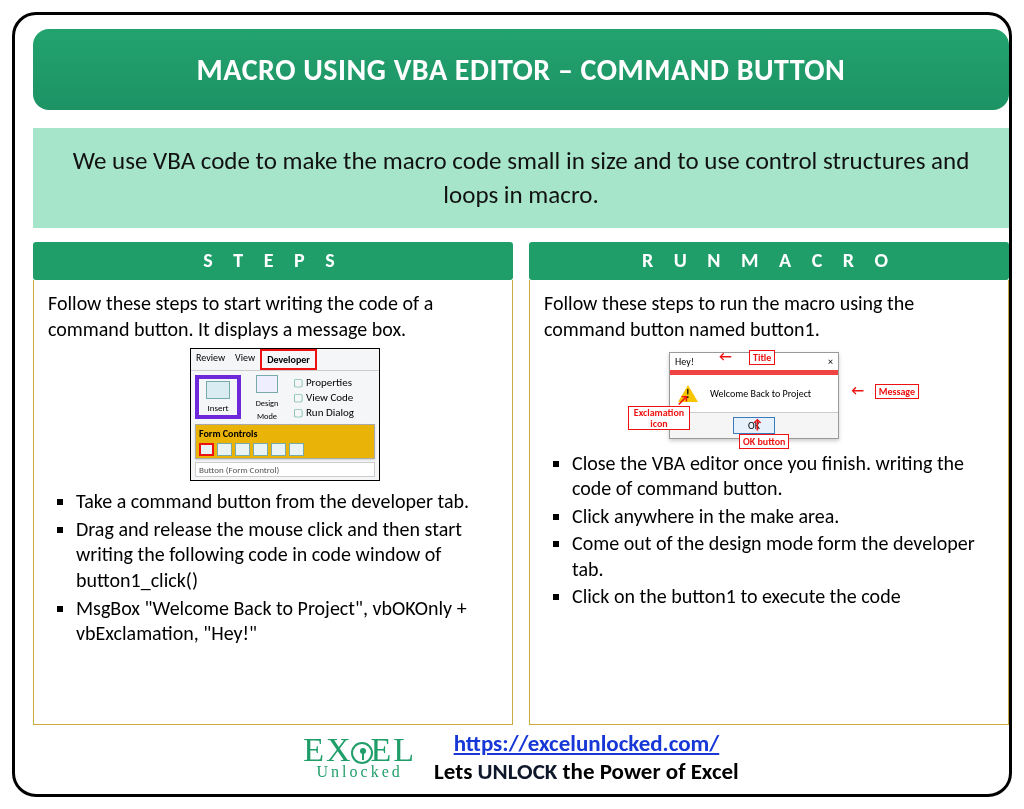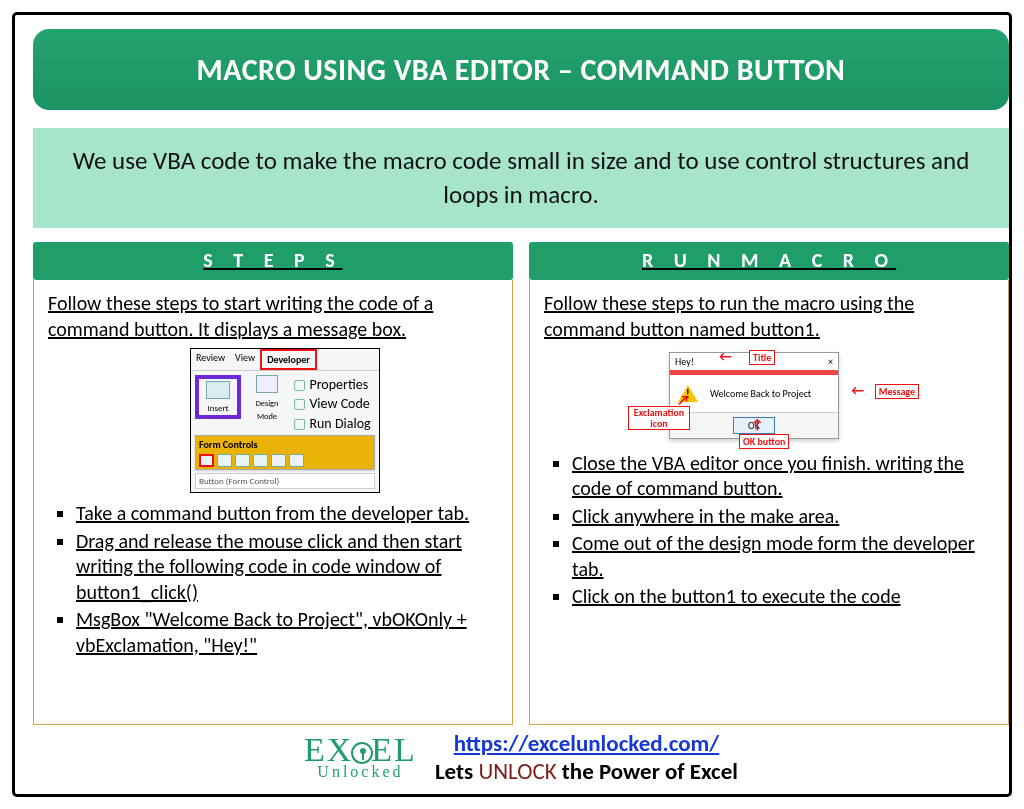--- a/index.html
+++ b/index.html
@@ -7,21 +7,21 @@
     width: 1024px;
     height: 809px;
     background: #fff;
     font-family: "Segoe UI", Calibri, Arial, sans-serif;
     padding: 12px;
   }
   .frame {
     width: 100%;
     height: 100%;
     border: 3px solid #000;
-    border-radius: 5px;
+    border-radius: 24px;
     padding: 14px 0 8px 18px;
     position: relative;
     display: flex;
     flex-direction: column;
   }
   .title-bar {
     background: #1f9e6a;
     background: linear-gradient(#22a36e,#1d9364);
     border-radius: 16px;
     color: #fff;
@@ -39,21 +39,20 @@
     text-align: center;
     padding: 16px 30px;
     margin-top: 18px;
     line-height: 1.35;
   }
   .columns {
     display: flex;
     gap: 16px;
     margin-top: 14px;
     flex: 1;
-    text-decoration: underline;
   }
   .col {
     flex: 1;
     display: flex;
     flex-direction: column;
   }
   .col-header {
     background: #1f9e6a;
     color: #fff;
     text-align: center;
@@ -113,21 +112,21 @@
     width: 24px; height: 18px;
     border: 1px solid #7aa;
     background: #d9ecf2;
     display: inline-block;
   }
   .ins-group small { display:block; font-size:9px; }
   .design-group { width:40px; text-align:center; }
   .design-ico {
     width:22px;height:18px;border:1px solid #7aa;background:#eef;display:inline-block;
   }
-  .prop-list { font-size:14px; line-height:1.4; }
+  .prop-list { font-size:11px; line-height:1.4; }
   .prop-list div::before { content:"▢ "; color:#5a8; }
   .form-controls {
     border: 1px solid #aaa;
     margin: 0 4px 3px 4px;
     padding: 2px 3px;
     font-size: 10px;
     background:#eab308;
     box-shadow: 0 1px 2px rgba(0,0,0,.15);
   }
   .form-controls .row {
@@ -234,21 +233,21 @@
   .footer-text {
     font-size: 23px;
     font-weight:700;
     text-align:center;
     line-height:1.25;
   }
   .footer-text a {
     color:#1738d6;
     text-decoration: underline;
   }
-  .footer-text .unlock { color:#7f1d1d; font-weight:400;margin-top:20px; }
+  .footer-text .unlock { color:#0f172a; font-weight:700;margin-top:20px; }
 </style>
 </head>
 <body>
 
 <div class="frame">
 
   <div class="title-bar">MACRO USING VBA EDITOR – COMMAND BUTTON</div>
 
   <div class="intro-band">We use VBA code to make the macro code small in size and to use control structures and loops in macro.</div>
 

